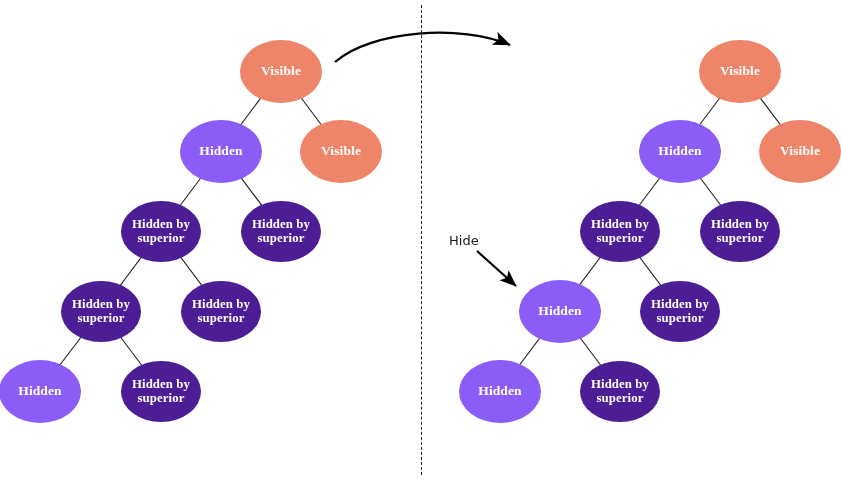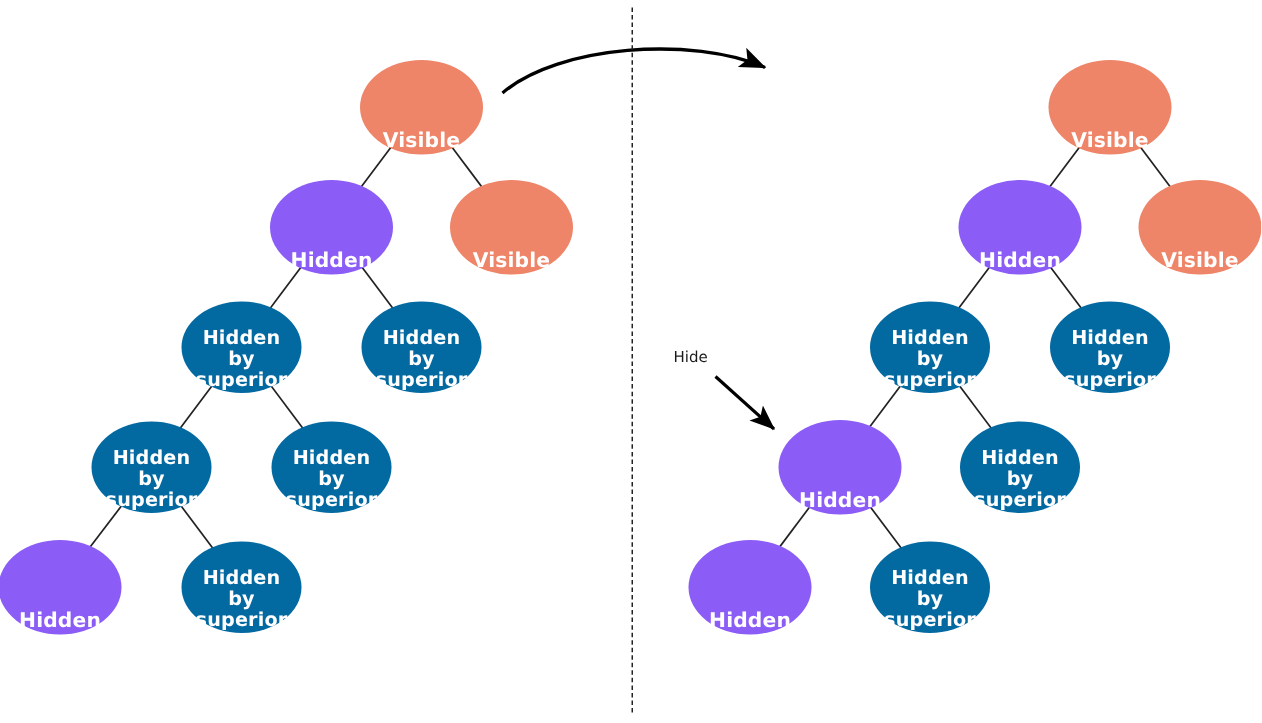--- a/index.html
+++ b/index.html
@@ -21,62 +21,63 @@
     position: absolute;
     left: 0;
     top: 0;
     width: 841px;
     height: 482px;
     pointer-events: none;
   }
   .node {
     position: absolute;
     display: flex;
-    align-items: flex-end;
+    align-items: center;
     justify-content: center;
     border-radius: 50%;
     box-sizing: border-box;
     text-align: center;
     color: #ffffff;
     font-weight: 700;
     line-height: 1.12;
     letter-spacing: 0.1px;
+    font-family: Liberation Serif, serif;
     -webkit-font-smoothing: antialiased;
   }
   .node .node-label {
     display: block;
     padding: 0 4px;
     white-space: pre-line;
   }
   .node.size-lg {
     width: 82px;
     height: 63px;
     font-size: 13.5px;
   }
   .node.size-md {
     width: 80px;
     height: 61px;
     font-size: 12.8px;
   }
   .node.visible-node { background: #ee8468; }
   .node.hidden-node  { background: #8b5cf6; }
-  .node.hidden-sup-node { background: #0369a1; }
+  .node.hidden-sup-node { background: #4c1d95; }
 
   .divider {
     position: absolute;
     top: 5px;
     left: 421px;
     width: 0;
     height: 470px;
     border-left: 1.2px dashed #222222;
   }
   .anno-label {
     position: absolute;
     color: #1a1a1a;
-    font-size: 10px;
+    font-size: 13px;
     font-weight: 400;
     line-height: 1;
     white-space: nowrap;
   }
 </style>
 </head>
 <body>
 
 <div id="canvas">
 

